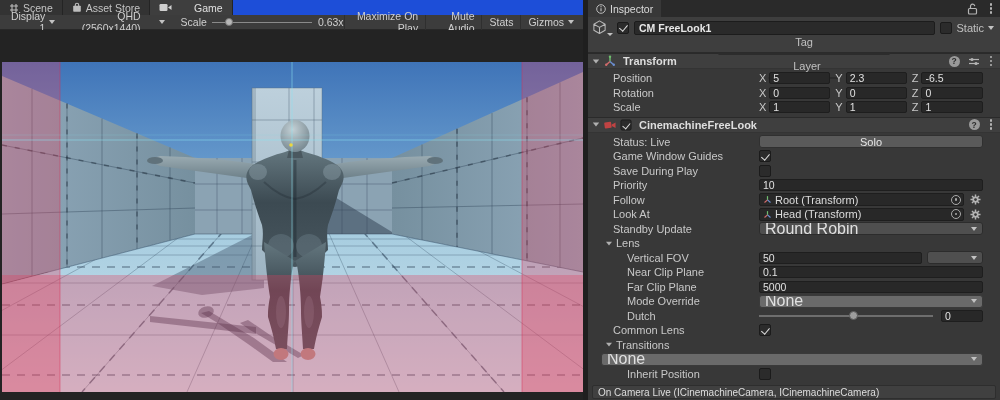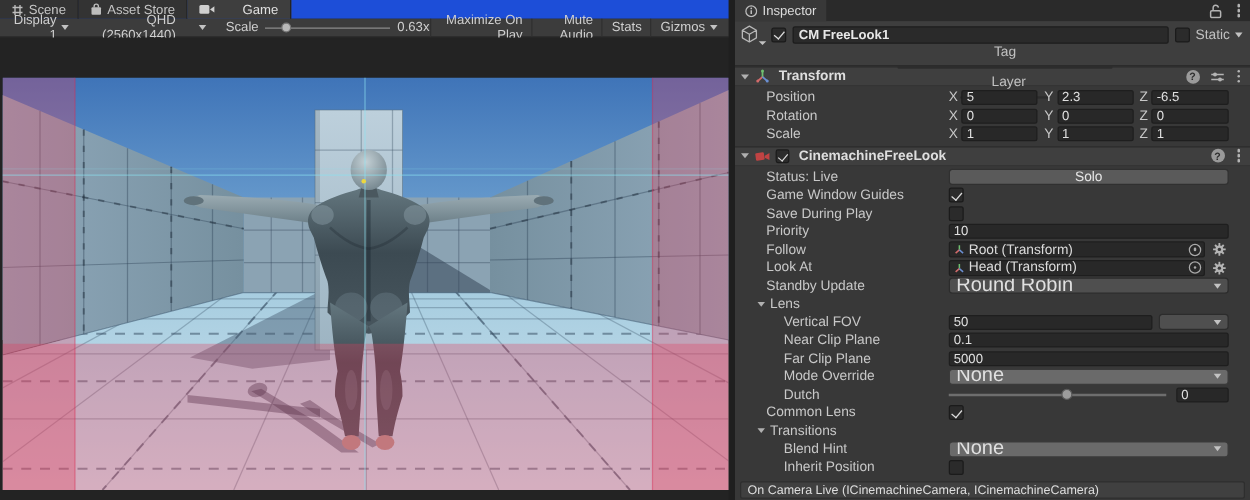--- a/index.html
+++ b/index.html
@@ -628,21 +628,20 @@
       <span class="label">Common Lens</span>
       <div class="value">
           <span class="cb checked"></span>
         </div>
     </div>
     <div class="foldrow">
       <span class="tri" style="transform:scale(0.75)"></span>
       <span>Transitions</span>
     </div>
     <div class="row sub">
-      <span class="label">Blend Hint</span>
       <div class="value">
           <div class="dd light" style="flex:1">
             <span class="ddtext">None</span>
             <span class="caret"></span>
           </div>
         </div>
     </div>
     <div class="row sub">
       <span class="label">Inherit Position</span>
       <div class="value">

